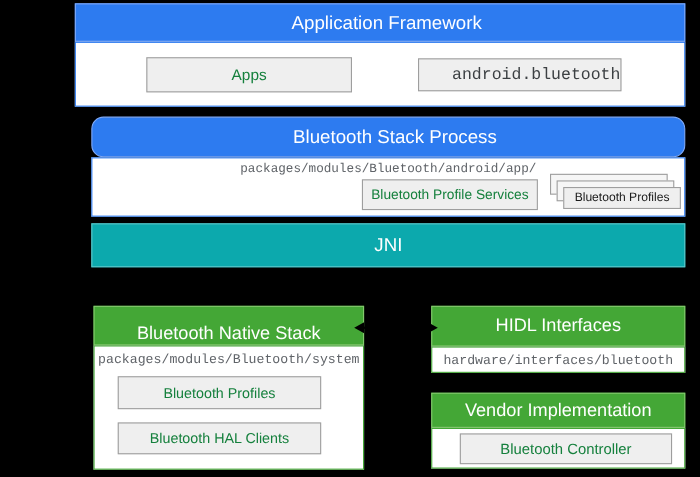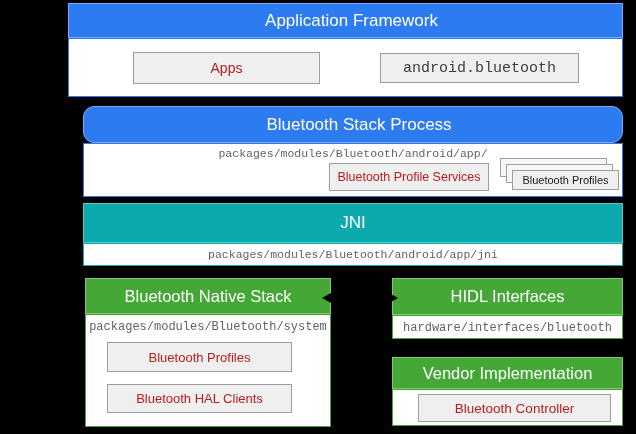--- a/index.html
+++ b/index.html
@@ -16,21 +16,21 @@
   .hdr.green{background:var(--green);border:1px solid #83c86d;font-size:16.5px;}
   .bd{
     position:absolute;background:#fff;box-sizing:border-box;border:1px solid #999;
   }
   .bd.blue-b{border-color:var(--blue);}
   .bd.teal-b{border-color:var(--teal);}
   .bd.green-b{border-color:var(--green);}
   .gbox{
     position:absolute;display:flex;align-items:center;justify-content:center;
     background:var(--box_fill);border:1px solid var(--box_border);
-    box-sizing:border-box;color:#b91c1c;font-size:13px;
+    box-sizing:border-box;color:#15803d;font-size:13px;
   }
   .mono{font-family:"Liberation Mono","DejaVu Sans Mono",monospace;}
   .path-text{
     position:absolute;left:0;right:0;text-align:center;
     color:var(--path_text);font-size:11.5px;
     font-family:"Liberation Mono","DejaVu Sans Mono",monospace;
   }
   .card{
     position:absolute;background:#f6f6f6;border:1px solid var(--box_border);
     box-sizing:border-box;
@@ -51,21 +51,21 @@
 
 <div class="canvas">
 
   <div class="hdr blue" style="left:68px;top:3px;width:555px;height:35px;">
     <span>Application Framework</span>
   </div>
   <div class="bd blue-b" style="left:68px;top:38px;width:555px;height:59px;">
     <div class="gbox" style="left:64px;top:13px;width:187px;height:32px;font-size:14px;">
       <span>Apps</span>
     </div>
-    <div class="gbox mono" style="left:311px;top:14px;width:199px;height:30px;font-size:15px;color:#3c4043;">
+    <div class="gbox mono" style="left:311px;top:14px;width:185px;height:30px;font-size:15px;color:#3c4043;justify-content:flex-end;">
       <span>android.bluetooth</span>
     </div>
   </div>
 
   <div class="hdr blue" style="left:83px;top:106px;width:540px;height:37px;border-radius:11px;">
     <span>Bluetooth Stack Process</span>
   </div>
   <div class="bd blue-b" style="left:83px;top:143px;width:540px;height:54px;">
     <div class="path-text" style="top:3px;">packages/modules/Bluetooth/android/app/</div>
     <div class="gbox" style="left:205px;top:19px;width:160px;height:28px;font-size:12.5px;margin-left:40px;">
@@ -74,25 +74,22 @@
     <div class="card" style="left:416px;top:14px;width:107px;height:19px;"></div>
     <div class="card" style="left:422px;top:20px;width:107px;height:19px;"></div>
     <div class="card front" style="left:428px;top:26px;width:107px;height:20px;">
       <span>Bluetooth Profiles</span>
     </div>
   </div>
 
   <div class="hdr teal" style="left:83px;top:203px;width:540px;height:40px;">
     <span>JNI</span>
   </div>
-  <div class="bd teal-b" style="left:83px;top:243px;width:540px;height:23px;">
-    <div class="path-text" style="top:4px;">packages/modules/Bluetooth/android/app/jni</div>
-  </div>
 
-  <div class="hdr green" style="left:85px;top:278px;width:246px;height:36px;">
+  <div class="hdr green" style="left:85px;top:278px;width:246px;height:36px;align-items:flex-end;">
     <span>Bluetooth Native Stack</span>
   </div>
   <div class="bd green-b" style="left:85px;top:314px;width:246px;height:113px;">
     <div class="path-text" style="top:5px;font-size:12px;">packages/modules/Bluetooth/system</div>
     <div class="gbox" style="left:21px;top:27px;width:185px;height:30px;">
       <span>Bluetooth Profiles</span>
     </div>
     <div class="gbox" style="left:21px;top:69px;width:185px;height:29px;">
       <span>Bluetooth HAL Clients</span>
     </div>

